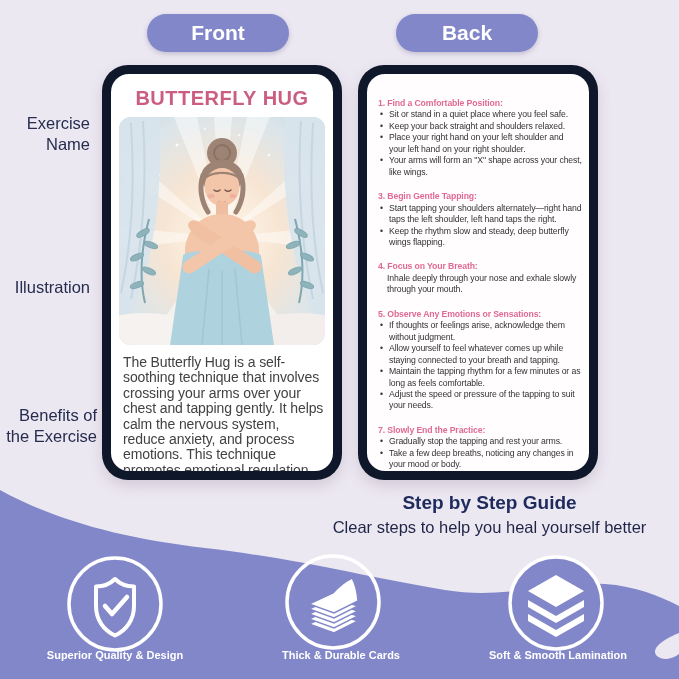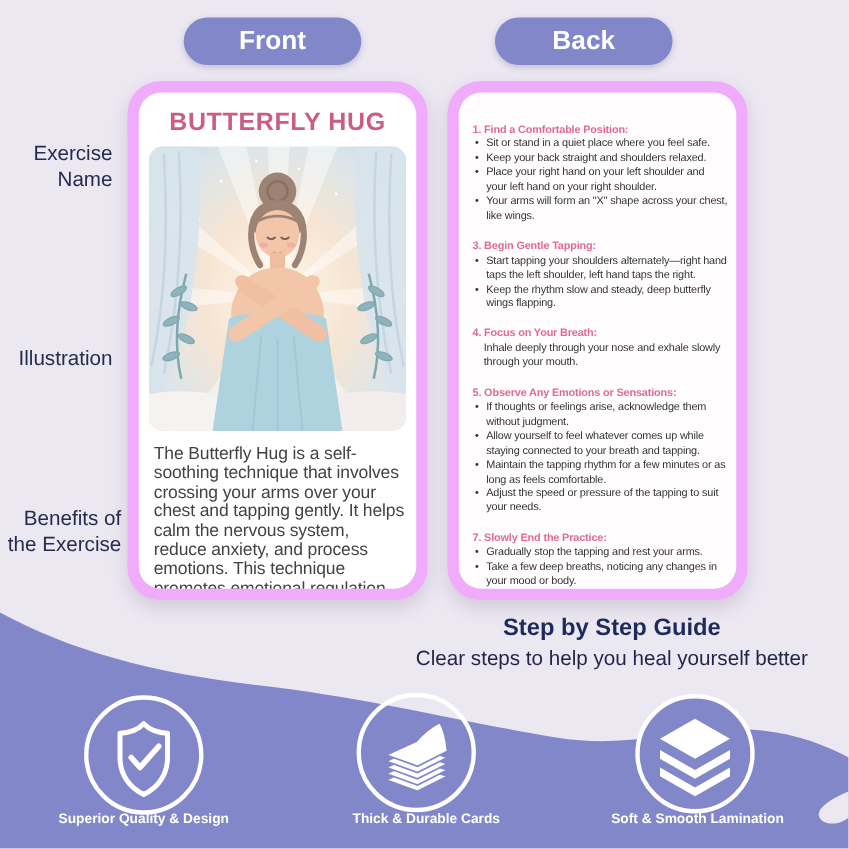--- a/index.html
+++ b/index.html
@@ -14,21 +14,21 @@
     display:flex;align-items:center;justify-content:center;
     box-shadow:0 2px 5px rgba(70,60,110,.25);
   }
   #pill-front{left:147px;} #pill-back{left:396px;}
   
   .side-label{position:absolute;color:#262c4e;font-size:16.5px;line-height:21px;text-align:right;margin-top:28px;}
   #label-exercise{left:0;top:85px;width:90px;}
   #label-illustration{left:0;top:249px;width:90px;}
   #label-benefits{left:0;top:377px;width:97px;}
   
-  .card{position:absolute;top:65px;width:240px;height:415px;background:#f0abfc;
+  .card{position:absolute;top:65px;width:240px;height:415px;background:#0f172a;
         border-radius:26px;box-shadow:0 6px 14px rgba(100,70,100,.18);}
   #front-card{left:102px;} #back-card{left:358px;}
   .card-inner{position:absolute;left:9px;top:9px;right:9px;bottom:9px;background:#fff;
               border-radius:18px;overflow:hidden;}
   #back-card .card-inner{background:#fffdfe;}
   #front-title{margin-top:13px;text-align:center;color:#cb5d81;font-weight:bold;
                font-size:20px;letter-spacing:.5px;}
   #illustration{position:absolute;left:8px;top:43px;width:206px;height:228px;
                 border-radius:12px;overflow:hidden;}
   #front-desc{position:absolute;left:12px;right:9px;top:281px;font-size:14px;

